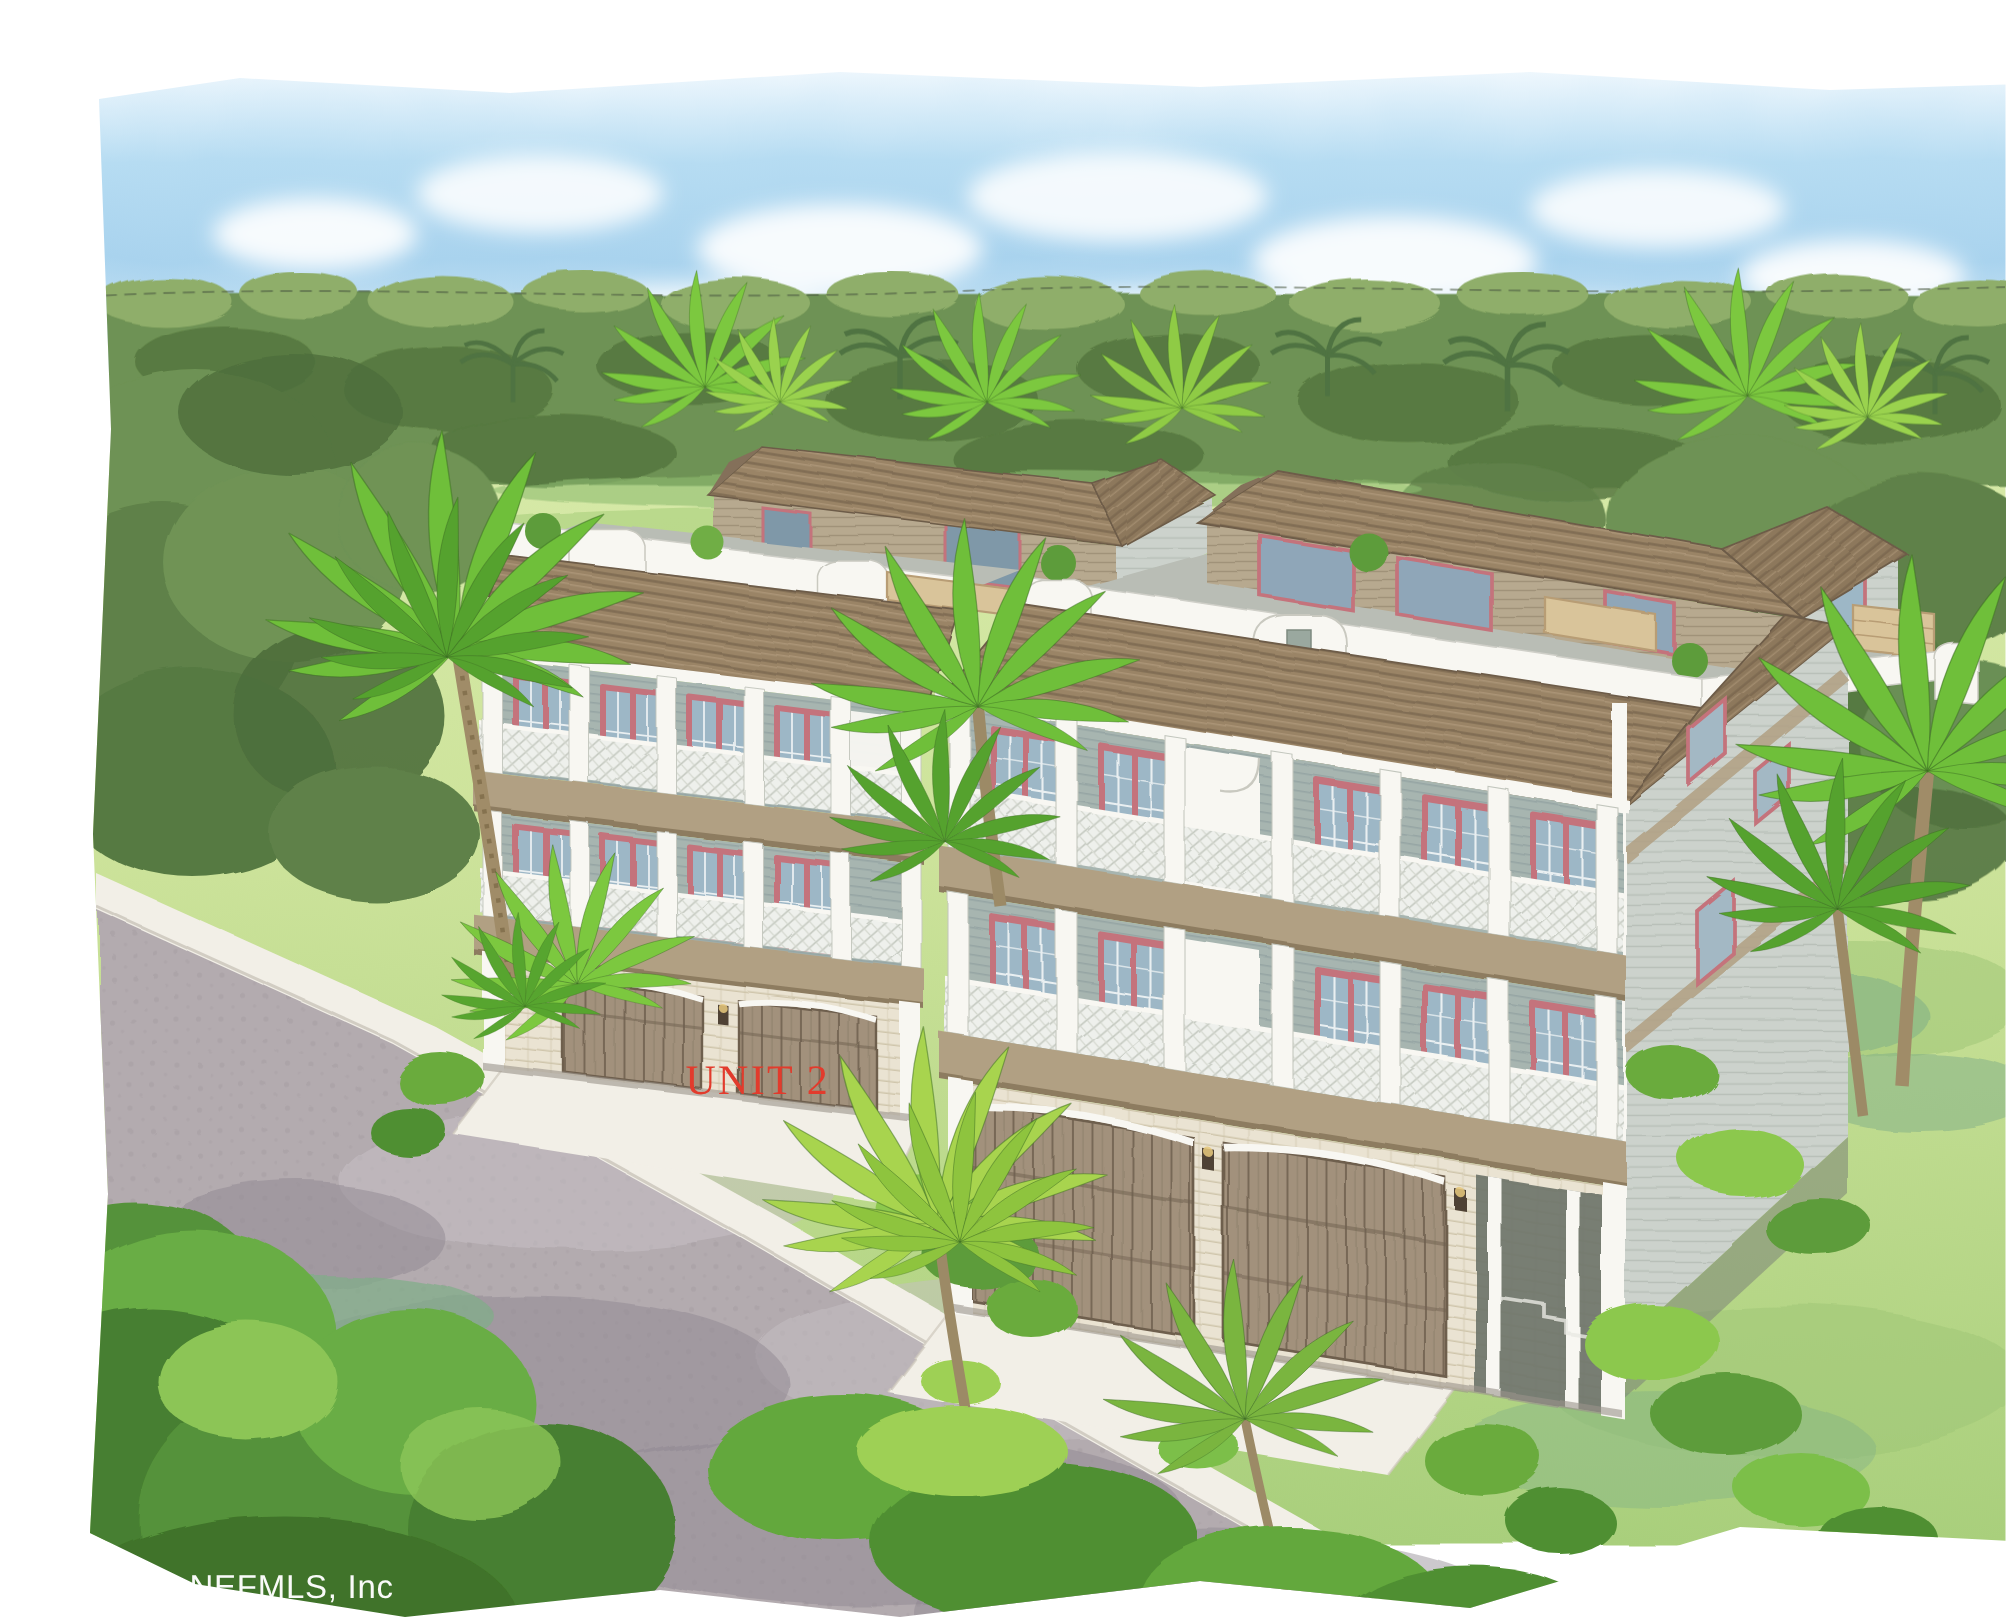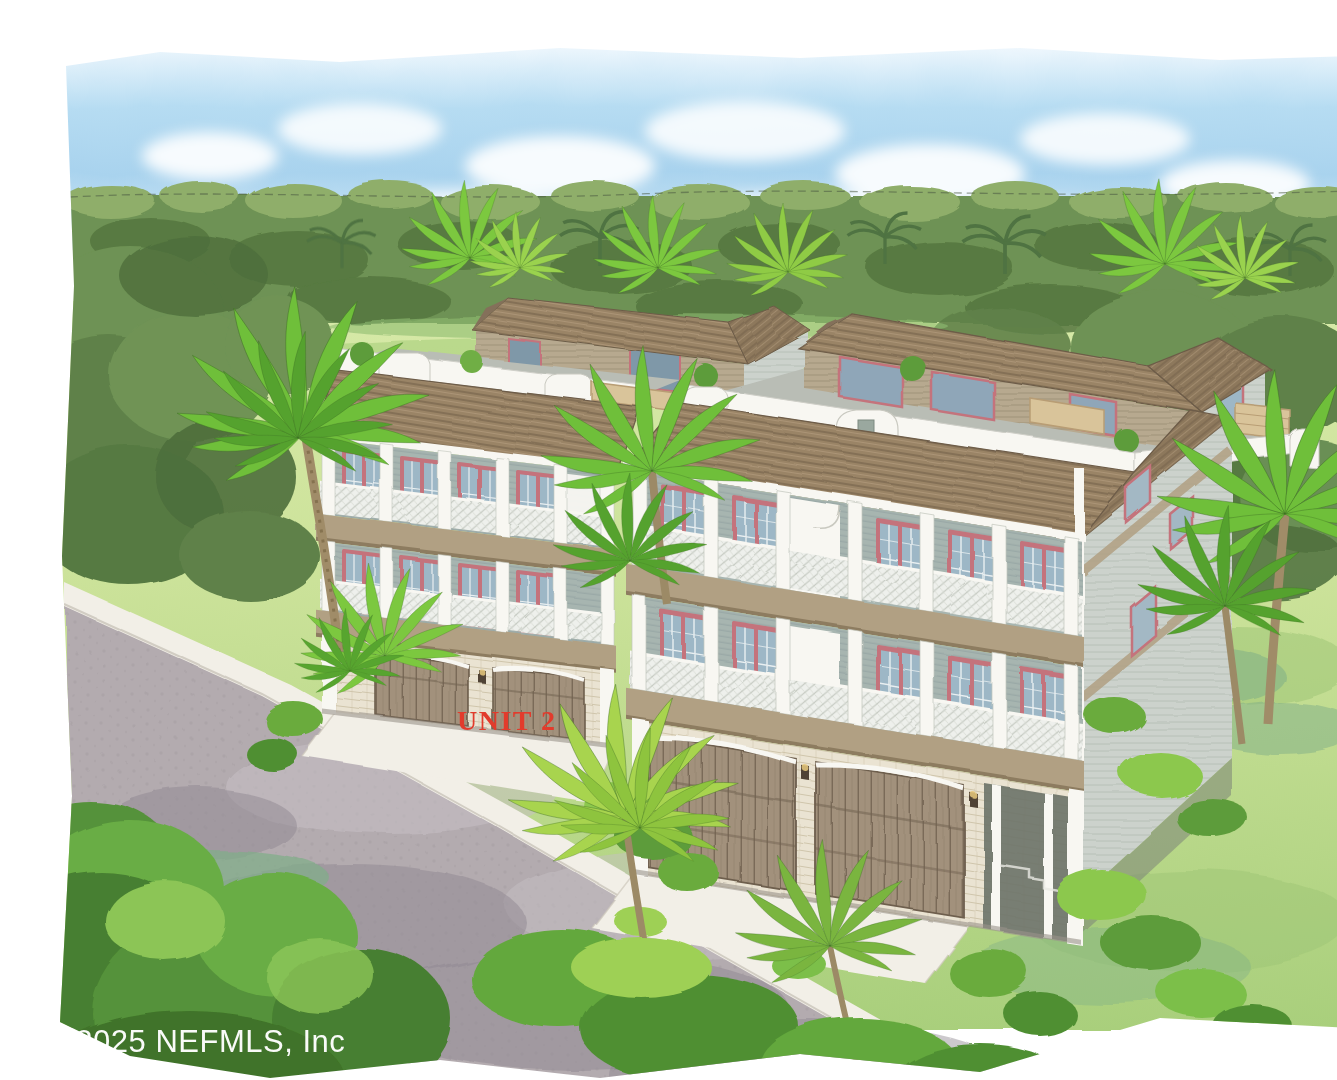--- a/index.html
+++ b/index.html
@@ -1,22 +1,22 @@
 <!DOCTYPE html>
 <html style="--paper: #ffffff; --sky: #a9d3ee; --skyLight: #eef7fd; --cloud: #ffffff; --treeDark: #55763f; --treeMid: #6e9254; --treeLight: #8fae6a; --palmBright: #6fbf3a; --palmDeep: #55a22e; --chartreuse: #a8d44e; --grass: #cde39b; --grassDeep: #a9cf7c; --shadowTeal: #7fae87; --road: #b3abaf; --roadShadow: #8f8791; --concrete: #f2efe7; --roof: #9a8466; --roofDark: #77644c; --roofLight: #b59e80; --band: #b1a083; --bandShade: #8d7c60; --trim: #f8f7f2; --siding: #a7b5b0; --sidingLight: #ccd2cc; --glass: #9db7c6; --frame: #c4737b; --wood: #a2917c; --woodDark: #6e5f4e; --brick: #eae3d2; --deck: #b9bdb5; --tan: #d9c49a; --unitRed: #e23b2c; --watermark: #ffffff; --ink: #4a5a42;"><head>
 <meta charset="utf-8">
 <style>
   html,body{margin:0;padding:0;background:#ffffff;}
   .stage{position:relative;width:1337px;height:1080px;background:var(--paper,#ffffff);overflow:hidden;
          font-family:"Liberation Sans",sans-serif;}
   .stage svg{position:absolute;left:0;top:0;}
   .overlay{position:absolute;pointer-events:none;white-space:nowrap;}
   .unit-label{left:417px;top:689px;font-family:"Liberation Serif",serif;font-size:28px;
-              letter-spacing:1.5px;color:var(--unitRed,#e23b2c);font-weight:700;}
-  .copyright{left:12px;top:1008px;font-family:"Liberation Sans",sans-serif;font-size:31px;
+              letter-spacing:1.5px;color:var(--unitRed,#e23b2c);font-weight:400;}
+  .copyright{left:12px;top:1029px;font-family:"Liberation Sans",sans-serif;font-size:22px;
              letter-spacing:.5px;color:var(--watermark,#ffffff);opacity:.97;}
   
   .f-trim{fill:var(--trim,#f8f7f2)} .f-band{fill:var(--band,#b1a083)} .f-bandsh{fill:var(--bandShade,#8d7c60)}
   .f-deck{fill:var(--deck,#b9bdb5)} .f-tan{fill:var(--tan,#d9c49a)} .f-concrete{fill:var(--concrete,#f2efe7)} .f-road{fill:var(--road,#b3abaf)}
 </style>
 </head>
 <body>
 
 <figure class="stage" aria-label="Watercolor aerial rendering of two three-story coastal townhome buildings with rooftop decks and penthouses, palm trees, hedges, white driveways and a gray street running diagonally; red UNIT 2 label on the drive of the left building.">
 <svg width="1337" height="1080" viewBox="0 0 1337 1080">

